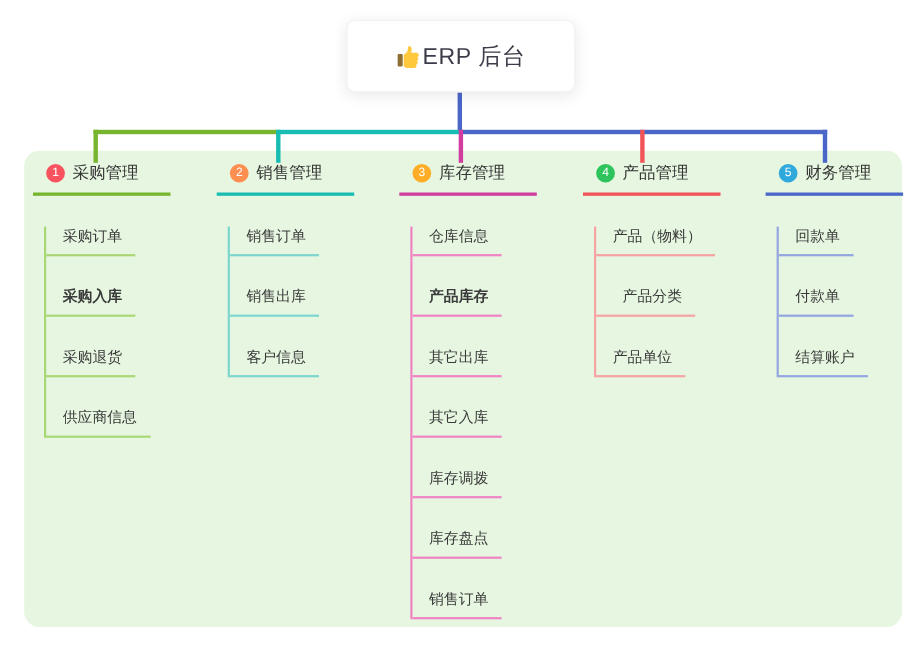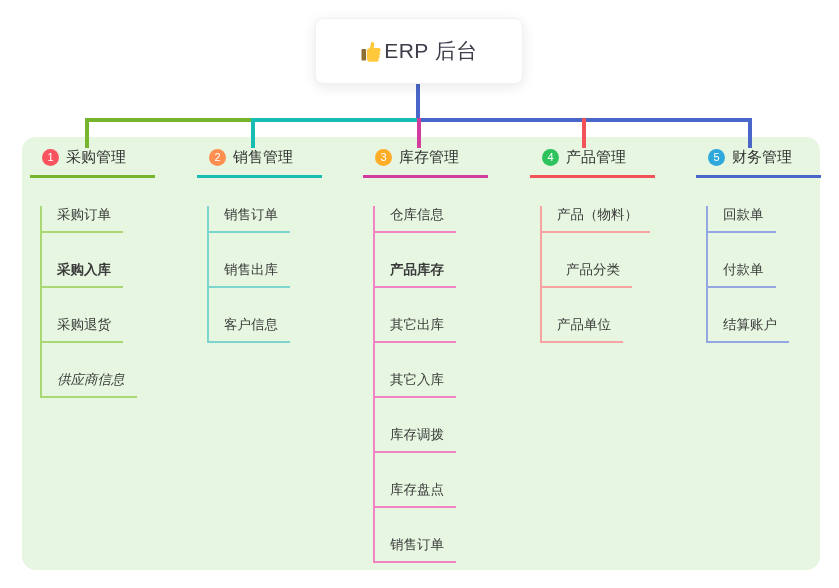--- a/index.html
+++ b/index.html
@@ -65,21 +65,21 @@
   <div>
   <div class="branch" style="left: 30px;">
     <div class="branch-header" style="border-bottom-color: rgb(119, 181, 47);">
       <span class="badge" style="background: rgb(248, 83, 94);">1</span>
       <span>采购管理</span>
     </div>
     <div class="children" style="border-left-color: rgb(169, 215, 116);">
           <div class="child" style="border-bottom-color: rgb(169, 215, 116);">采购订单</div>
           <div class="child" style="border-bottom-color: rgb(169, 215, 116); font-weight: bold;">采购入库</div>
           <div class="child" style="border-bottom-color: rgb(169, 215, 116);">采购退货</div>
-          <div class="child" style="border-bottom-color: rgb(169, 215, 116); font-style: italic;">供应商信息</div>
+          <div class="child" style="border-bottom-color: rgb(169, 215, 116);">供应商信息</div>
         </div>
   </div>
 
   <div class="branch" style="left: 197px;">
     <div class="branch-header" style="border-bottom-color: rgb(23, 188, 178);">
       <span class="badge" style="background: rgb(255, 142, 81);">2</span>
       <span>销售管理</span>
     </div>
     <div class="children" style="border-left-color: rgb(125, 214, 206);">
           <div class="child" style="border-bottom-color: rgb(125, 214, 206);">销售订单</div>

